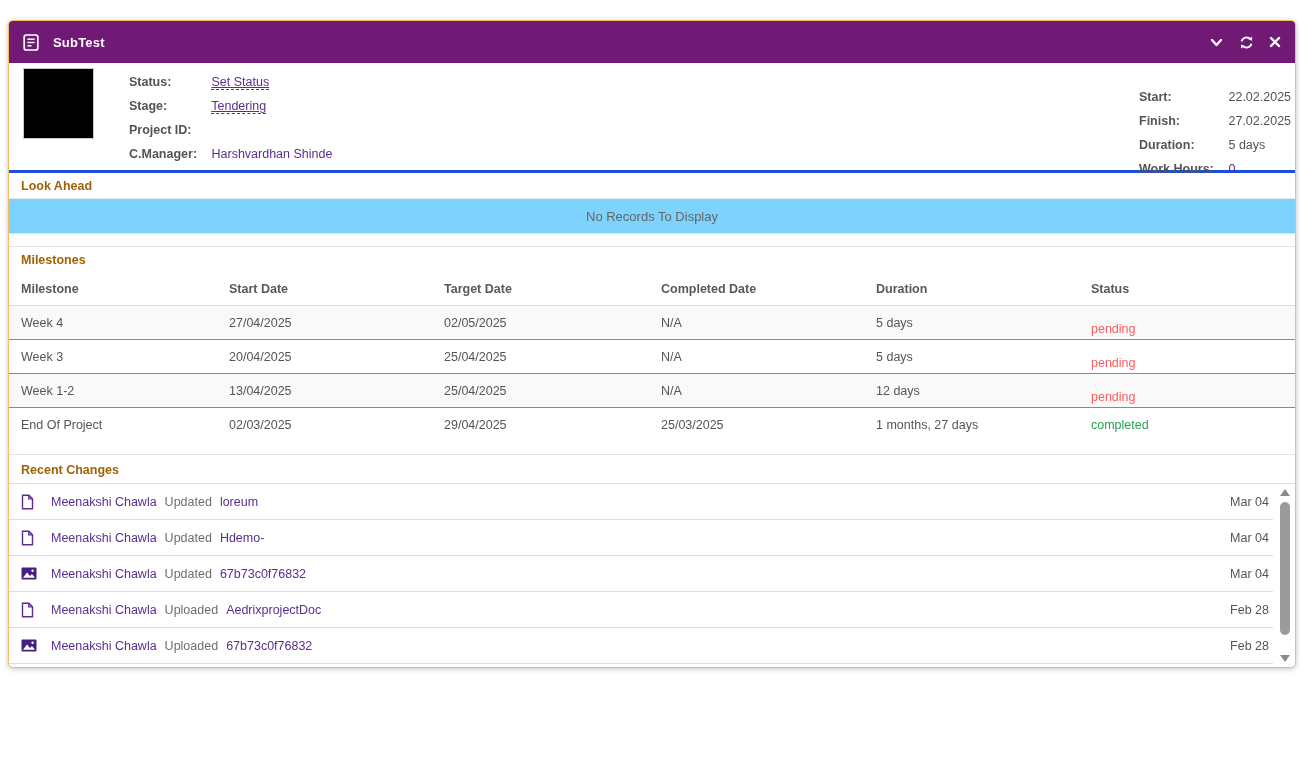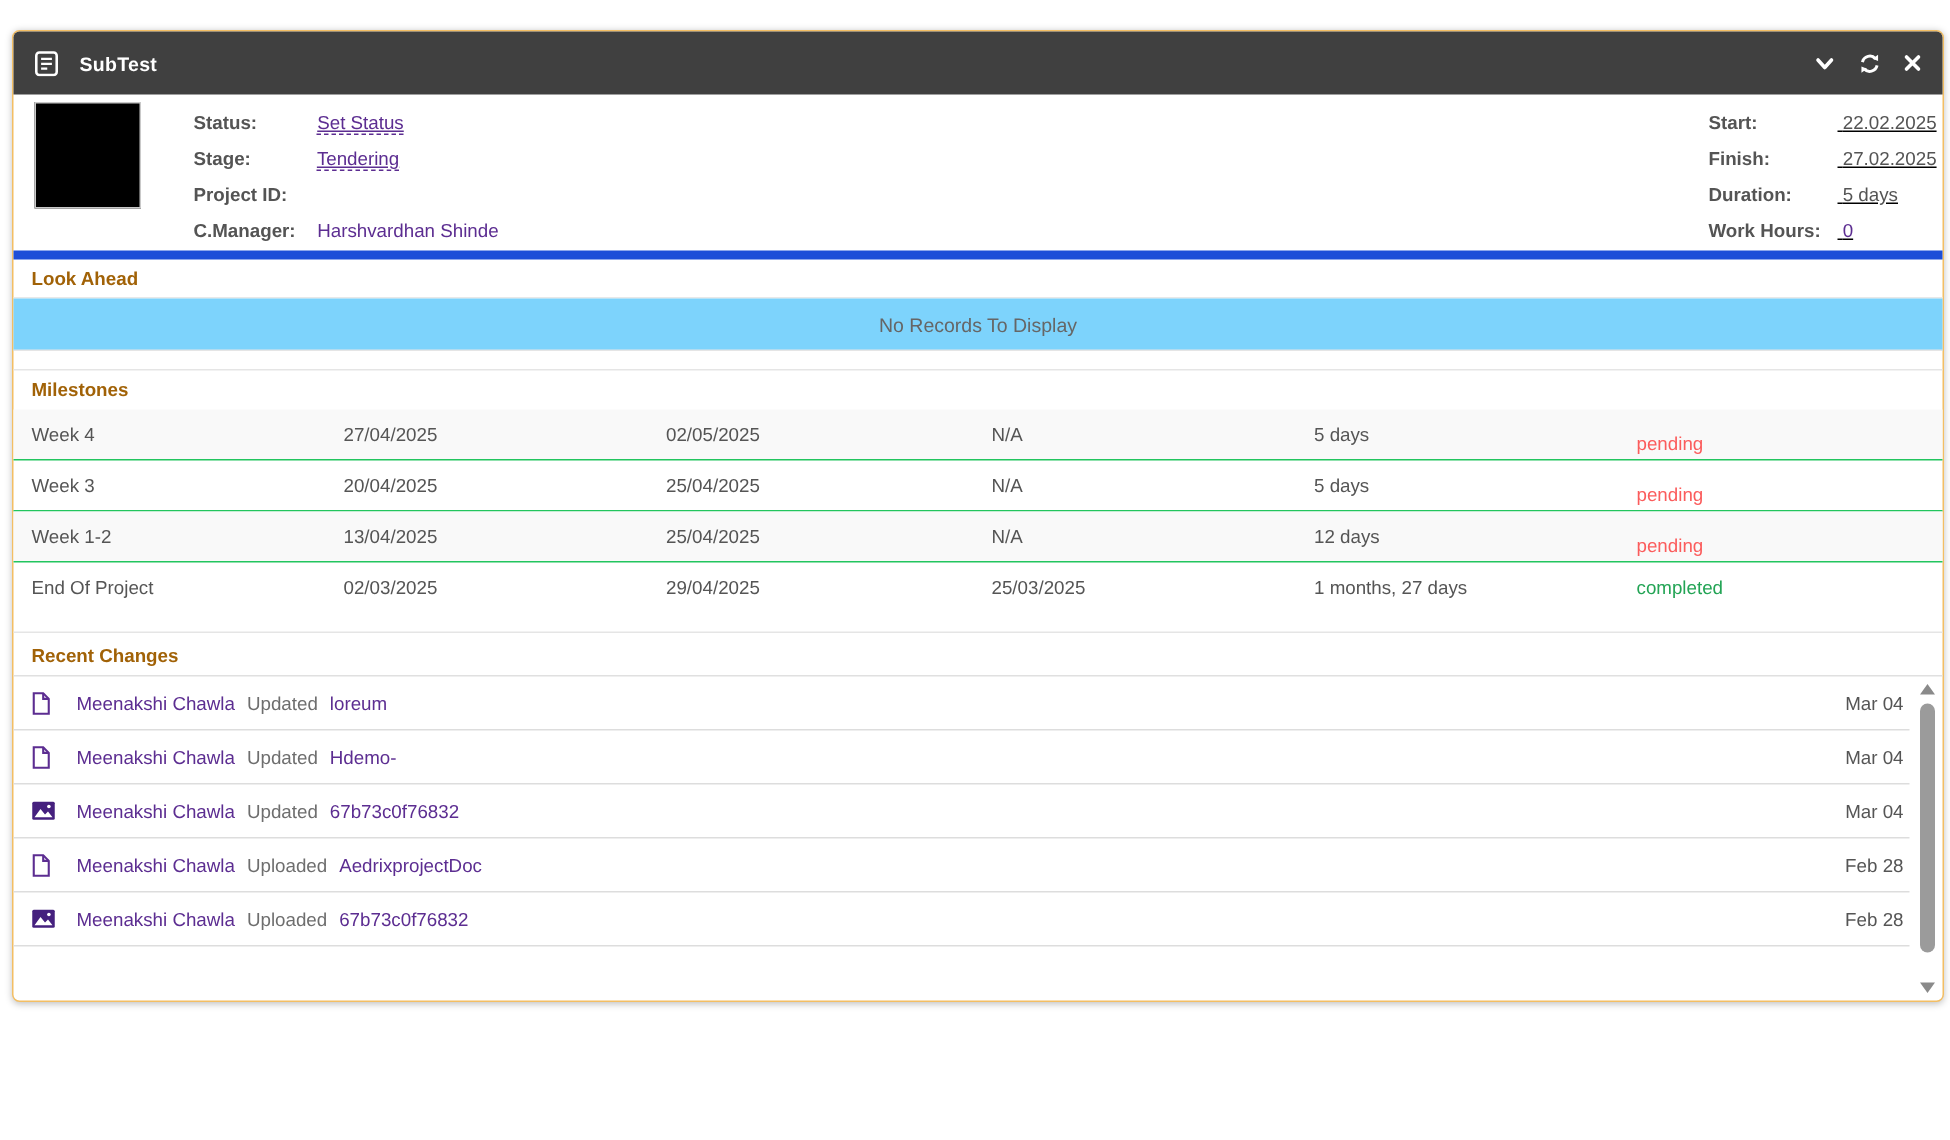--- a/index.html
+++ b/index.html
@@ -4,33 +4,33 @@
 <style>
   * { box-sizing: border-box; margin: 0; padding: 0; }
   html,body { width:1300px; height:760px; background:#fff; overflow:hidden;
     font-family:"Liberation Sans","DejaVu Sans",sans-serif; }
 
   .panel { position:absolute; left:8px; top:20px; width:1288px; height:648px;
     background:#fff; border:1px solid #F3BE63; border-radius:5px;
     box-shadow:0 1px 5px rgba(0,0,0,.25); display:flex; flex-direction:column; }
 
   
-  .panel-header { height:42px; background:#404040; border-radius:4px 4px 0 0;
+  .panel-header { height:42px; background:#701a75; border-radius:4px 4px 0 0;
     display:flex; align-items:center; padding:0 14px; flex:0 0 auto; }
   .title-icon { display:flex; margin-right:14px; }
   .win-title { color:#fff; font-weight:bold; font-size:13px; letter-spacing:.2px; }
   .header-actions { margin-left:auto; display:flex; align-items:center; gap:15px; }
   .header-actions span { display:flex; cursor:pointer; }
 
   
-  .info-section { position:relative; height:110px; border-bottom:6px solid #1d4ed8; flex:0 0 auto; }
+  .info-section { position:relative; height:110px; border-bottom:3px solid #1d4ed8; flex:0 0 auto; }
   .thumb { position:absolute; left:14px; top:5px; width:71px; height:71px;
     background:#000; border:1px solid #c9c9c9; }
   .fields-left { position:absolute; left:120px; top:7px; }
-  .fields-right { position:absolute; left:1130px; top:7px; width:154px;text-decoration:underline; }
+  .fields-right { position:absolute; left:1130px; top:22px; width:154px; }
   .field-row { height:24px; line-height:24px; font-size:12.5px; white-space:nowrap; }
   .flabel { display:inline-block; width:79px; font-weight:bold; color:#545454; }
   .flabel.wide { width:86px; }
   .fvalue { color:#545454; }
   a.plink { color:#5C2D91; text-decoration:none; cursor:pointer; }
   a.dashed { text-decoration:underline; border-bottom:1px dashed #5C2D91; padding-bottom:0; }
 
   
   .section-title { height:26px; line-height:26px; padding-left:12px; font-size:12.5px;
     font-weight:bold; color:#a16207; flex:0 0 auto; }
@@ -150,20 +150,28 @@
         <a class="plink">0</a>
       </div>
     </div>
   </div>
 
   <div class="section-title la-title">Look Ahead</div>
   <div class="empty-band">No Records To Display</div>
   <div class="gap"></div>
 
   <div class="section-title">Milestones</div>
+  <div class="ms-grid ms-head">
+    <span>Milestone</span>
+    <span>Start Date</span>
+    <span>Target Date</span>
+    <span>Completed Date</span>
+    <span>Duration</span>
+    <span>Status</span>
+  </div>
   <div class="ms-grid ms-row zebra">
     <span>Week 4</span>
     <span>27/04/2025</span>
     <span>02/05/2025</span>
     <span>N/A</span>
     <span>5 days</span>
     <span class="st-pending">pending</span>
   </div>
   <div class="ms-grid ms-row">
     <span>Week 3</span>

